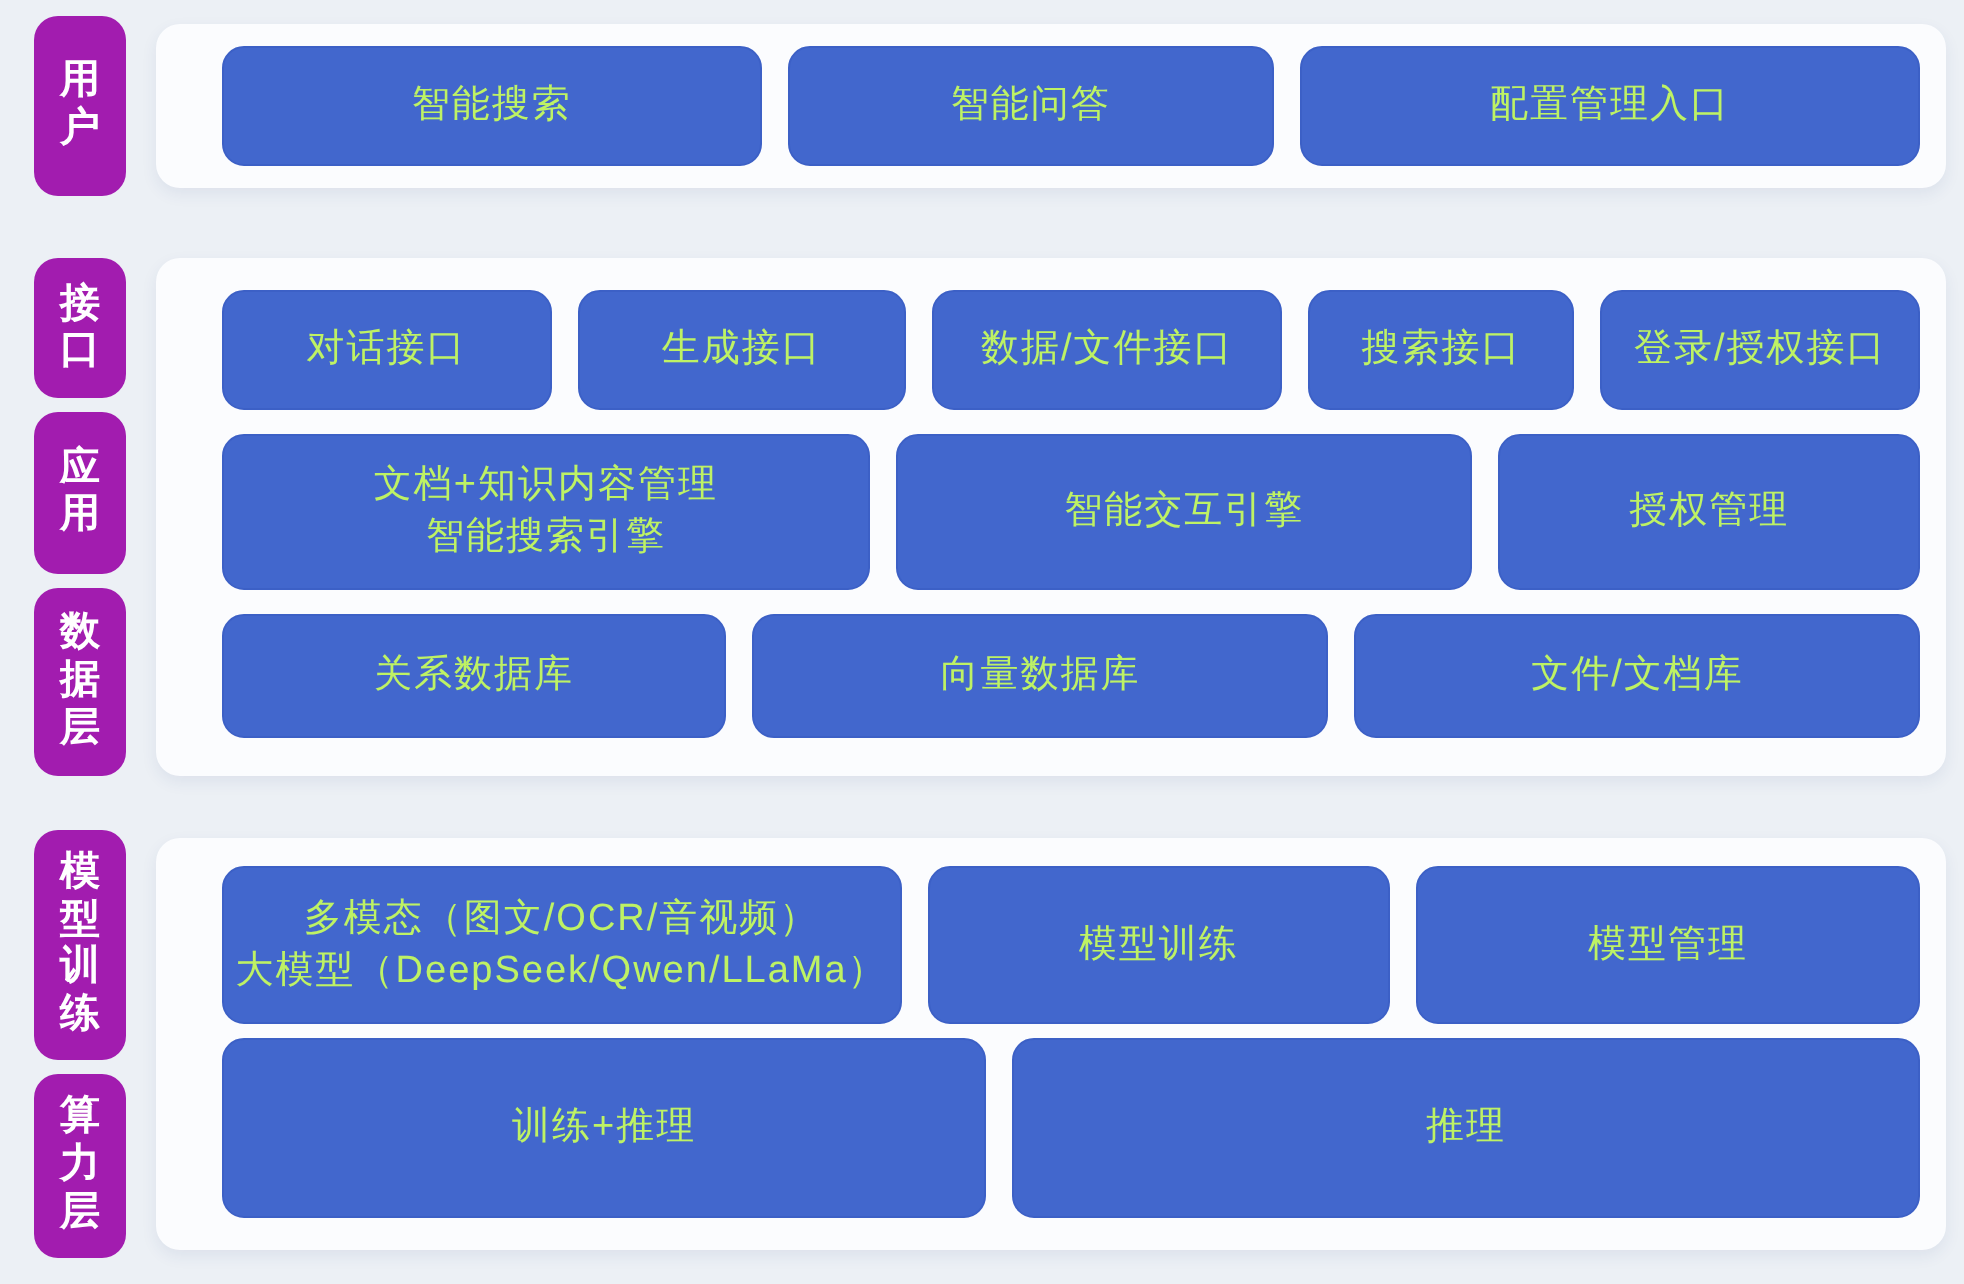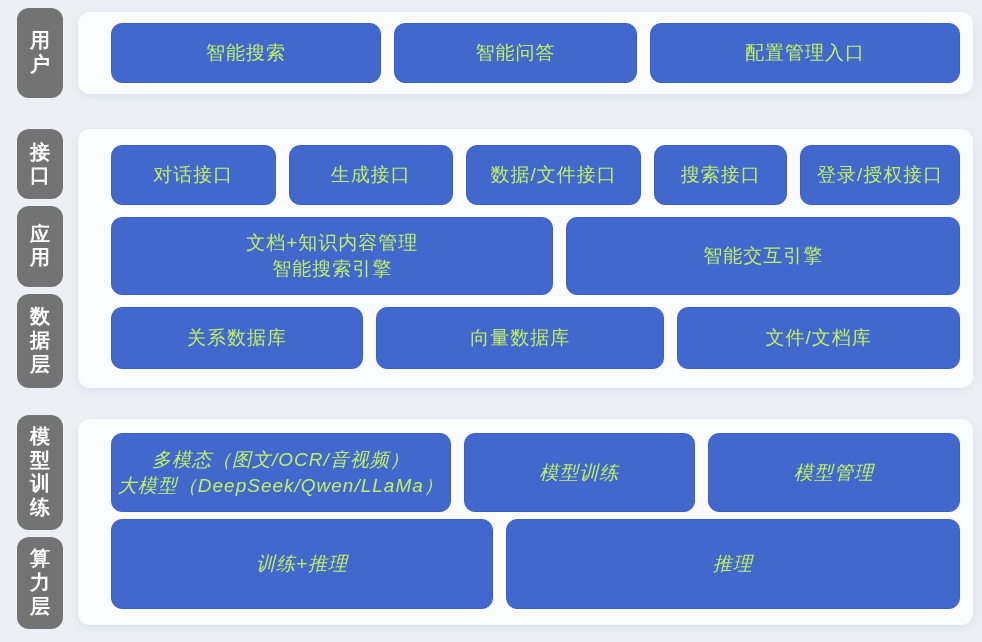--- a/index.html
+++ b/index.html
@@ -12,37 +12,37 @@
     box-sizing:border-box;width:982px;height:642px;
     padding:8px 9px 6px 17px;
     display:flex;flex-direction:column;
   }
   .band{display:flex;gap:15px;}
   .band-1{height:90px;margin-bottom:31px;}
   .band-2{height:259px;margin-bottom:27px;}
   .band-3{height:214px;}
   .label-col{width:46px;flex:none;display:flex;flex-direction:column;gap:7px;}
   .pill{
-    background:#737373;border-radius:12px;color:#fff;
+    background:#a21caf;border-radius:12px;color:#fff;
     display:flex;align-items:center;justify-content:center;
   }
   .pill-text{
     display:block;width:22px;text-align:center;
     font-size:20px;font-weight:bold;line-height:1.18;
     word-break:break-all;
   }
   .panel{
     flex:1;min-width:0;
     background:#fbfcfe;border-radius:12px;
     box-shadow:0 3px 8px rgba(40,70,130,.08);
     display:flex;flex-direction:column;
     padding:16px 13px 19px 33px;gap:12px;
   }
   .band-1 .panel{margin:4px 0;padding-top:11px;padding-bottom:11px;}
-  .band-3 .panel{margin:4px 0;padding-top:14px;padding-bottom:16px;gap:7px;font-style:italic;}
+  .band-3 .panel{margin:4px 0;padding-top:14px;padding-bottom:16px;gap:7px;}
   .row{display:flex;gap:13px;min-height:0;}
   .block{
     background:#4267cd;border-radius:11px;color:#bef264;
     display:flex;align-items:center;justify-content:center;
     min-width:0;border:1px solid #3c60c6;box-sizing:border-box;
   }
   .block-text{
     font-size:19px;letter-spacing:1px;line-height:1.35;
     text-align:center;white-space:pre-line;
   }
@@ -104,20 +104,23 @@
         </div>
       </div>
       <div class="row" style="flex:78">
         <div class="block" style="flex:253">
           <span class="block-text">文档+知识内容管理
 智能搜索引擎</span>
         </div>
         <div class="block" style="flex:225">
           <span class="block-text">智能交互引擎</span>
         </div>
+        <div class="block" style="flex:164">
+          <span class="block-text">授权管理</span>
+        </div>
       </div>
       <div class="row" style="flex:62">
         <div class="block" style="flex:253">
           <span class="block-text">关系数据库</span>
         </div>
         <div class="block" style="flex:290">
           <span class="block-text">向量数据库</span>
         </div>
         <div class="block" style="flex:284">
           <span class="block-text">文件/文档库</span>

